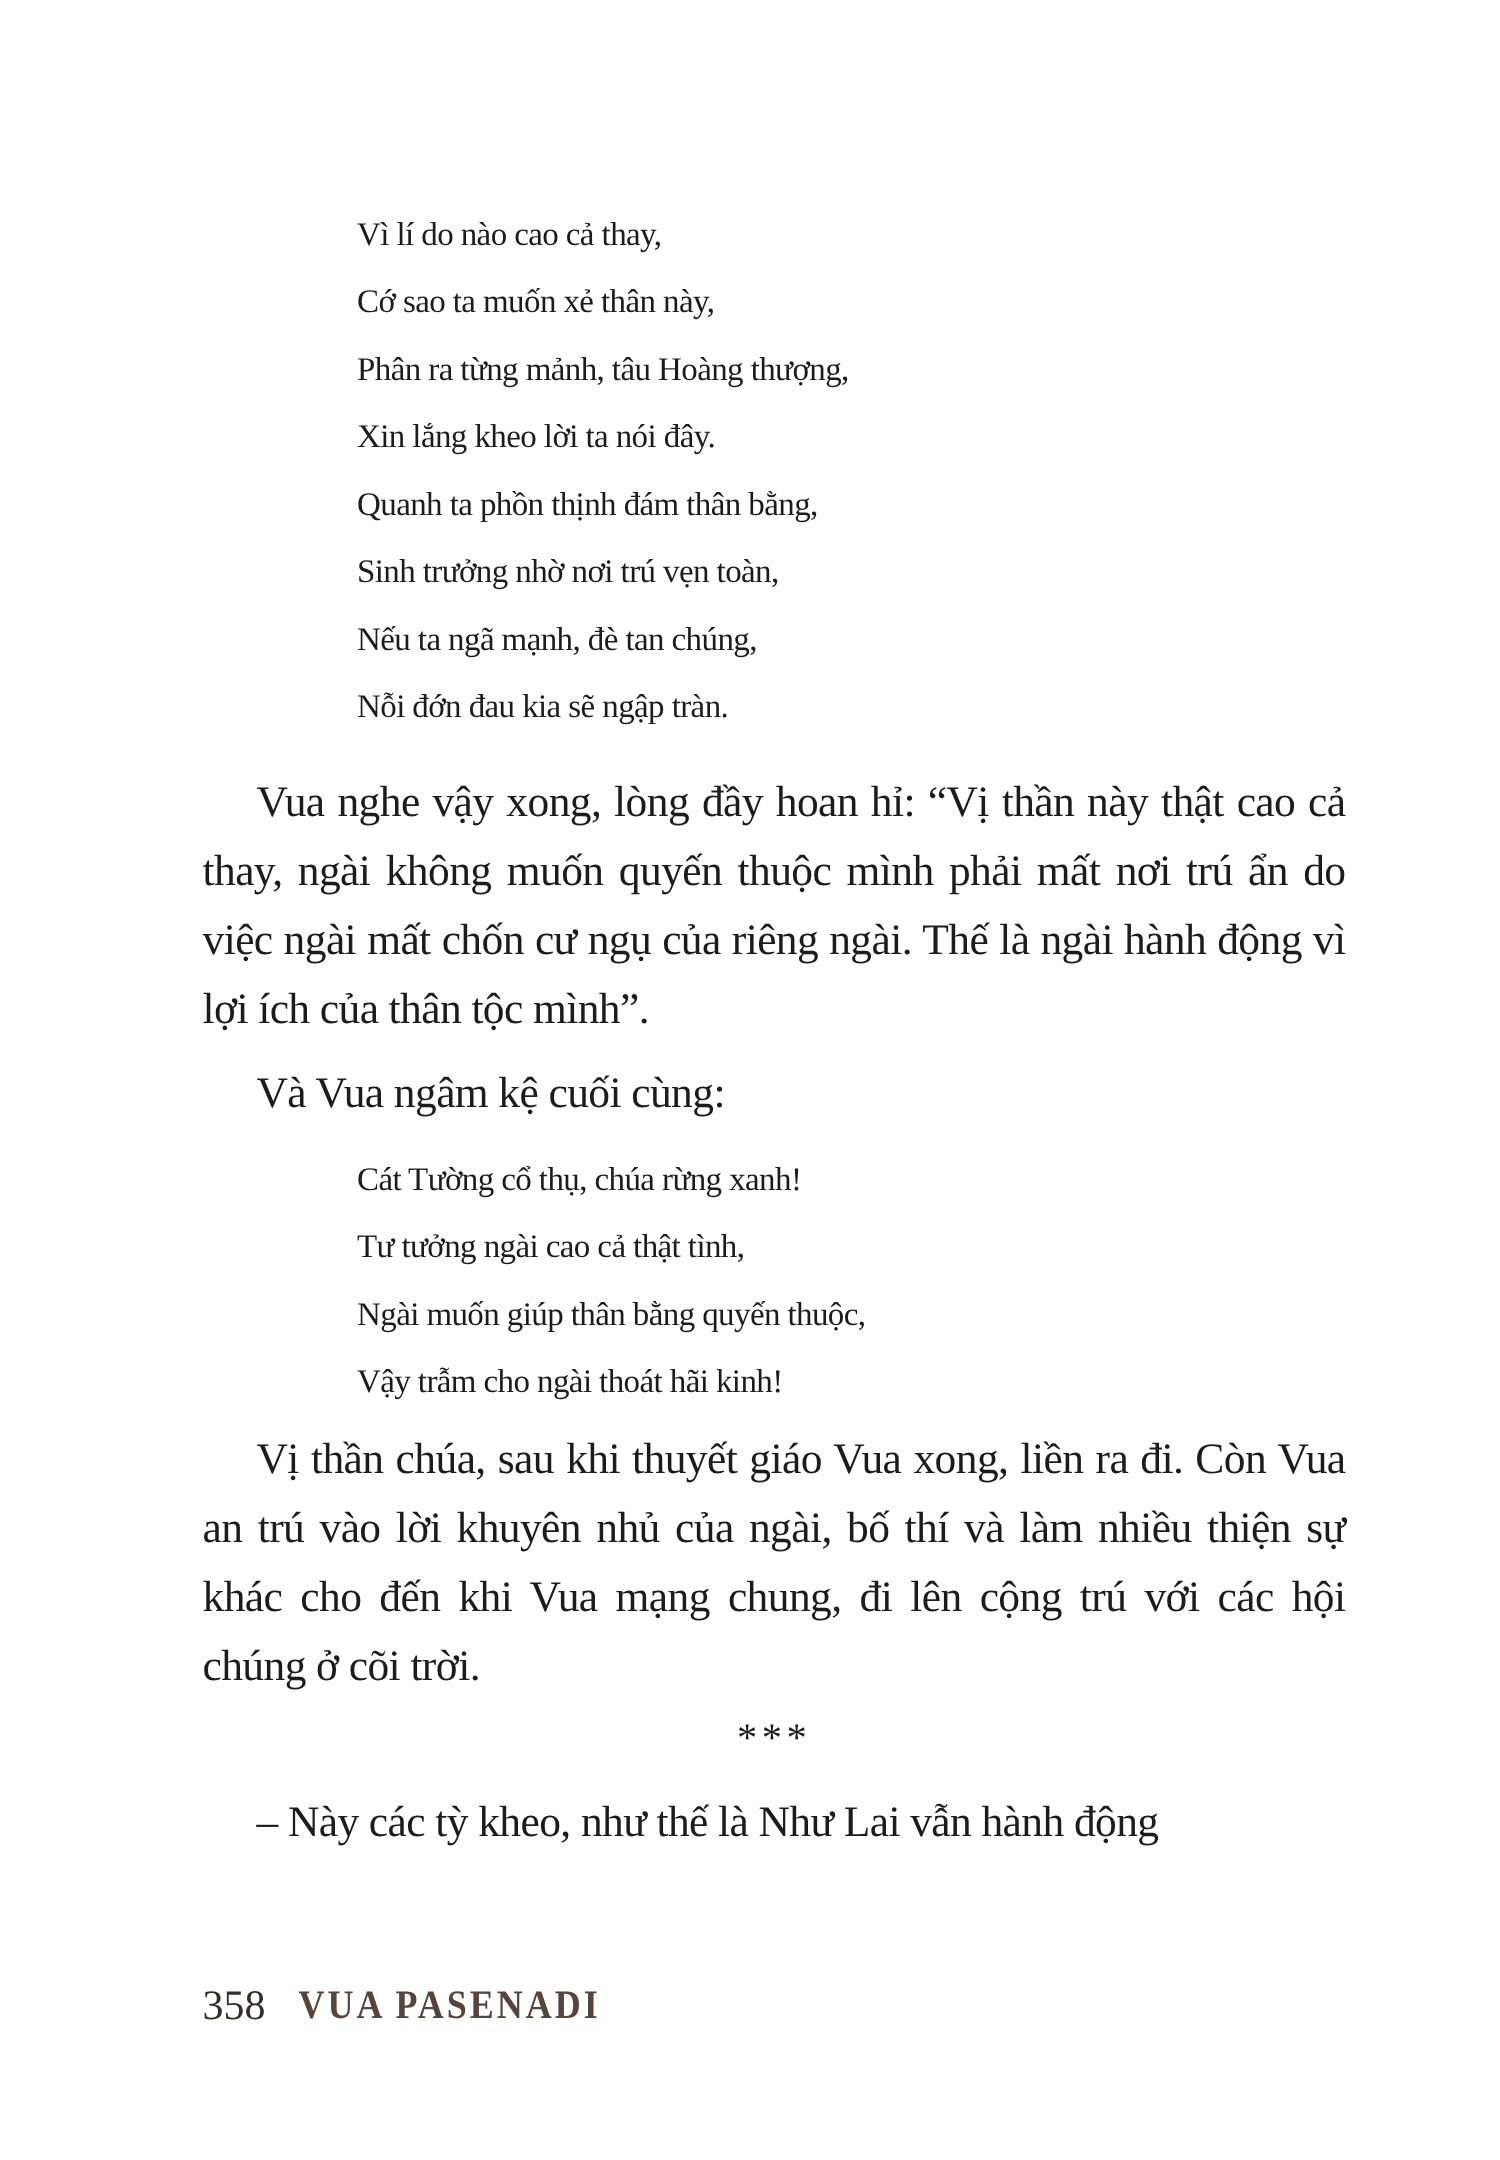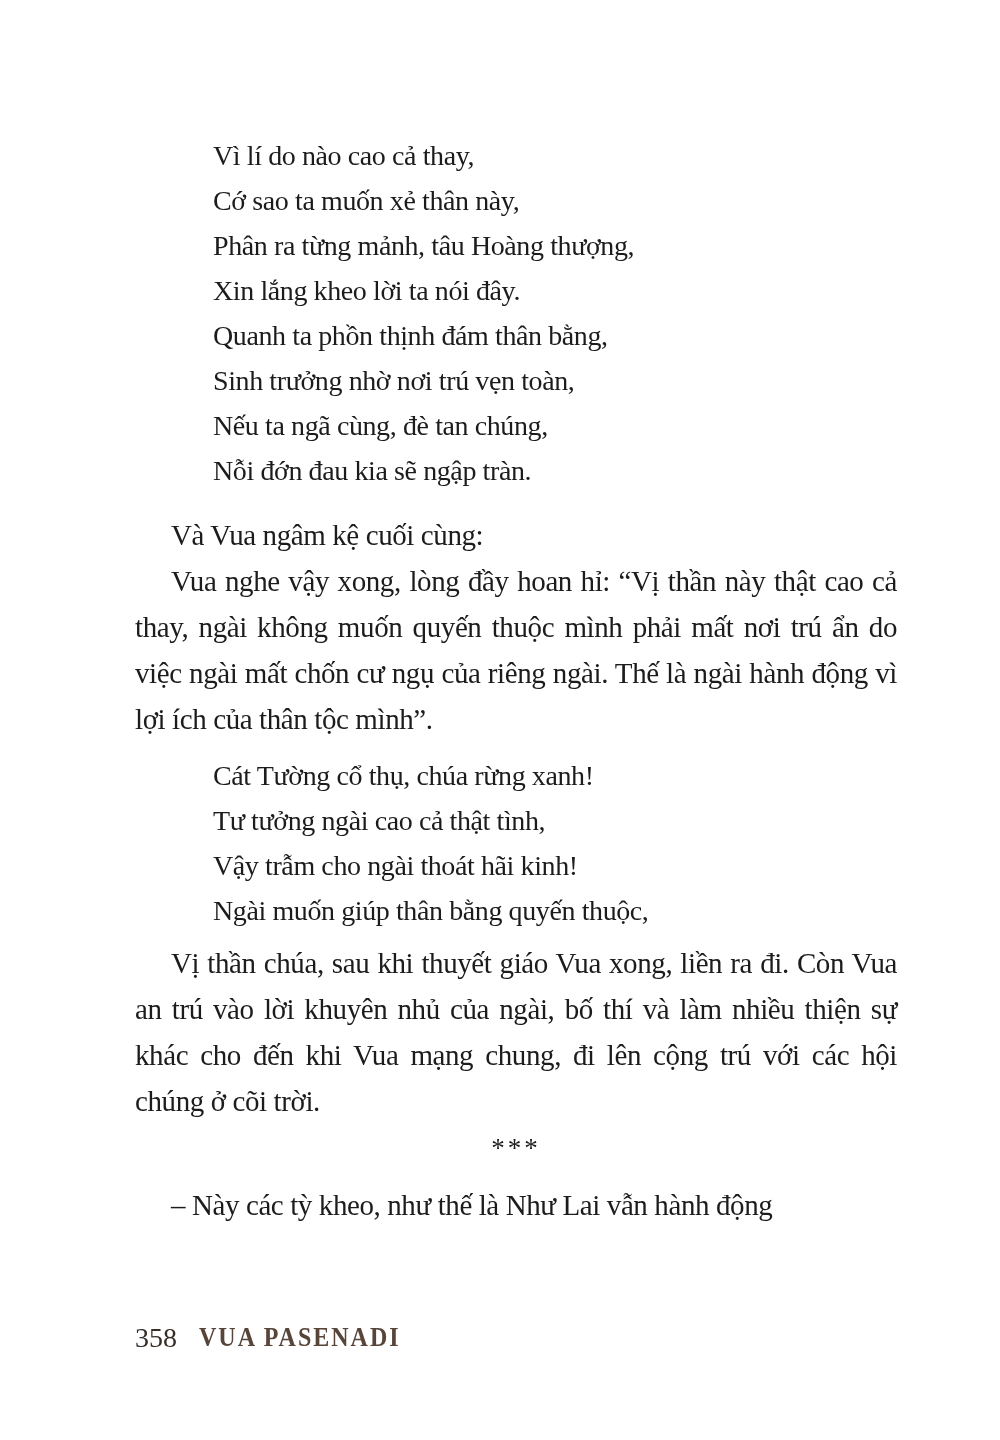--- a/index.html
+++ b/index.html
@@ -13,22 +13,22 @@
     color: #1c1c1c;
     overflow: hidden;
   }
   .content {
     position: absolute;
     top: 133px;
     left: 135px;
     width: 762px;
   }
   .verse {
-    margin-left: 78px;
-    font-size: 28px;
+    margin-left: 103px;
+    font-size: 22px;
     line-height: 45px;
     letter-spacing: -0.4px;
     white-space: nowrap;
   }
   .verse-1 { margin-bottom: 19px; }
   .verse-2 { margin-top: 11px; margin-bottom: 7px; }
   .para {
     margin: 0;
     font-size: 29px;
     line-height: 46px;
@@ -78,33 +78,33 @@
 <div class="page">
   <main class="content">
 
     <div class="verse verse-1">
       <div>Vì lí do nào cao cả thay,</div>
       <div>Cớ sao ta muốn xẻ thân này,</div>
       <div>Phân ra từng mảnh, tâu Hoàng thượng,</div>
       <div>Xin lắng kheo lời ta nói đây.</div>
       <div>Quanh ta phồn thịnh đám thân bằng,</div>
       <div>Sinh trưởng nhờ nơi trú vẹn toàn,</div>
-      <div>Nếu ta ngã cùng, đè tan chúng,</div>
+      <div>Nếu ta ngã mạnh, đè tan chúng,</div>
       <div>Nỗi đớn đau kia sẽ ngập tràn.</div>
     </div>
 
+    <p class="para">Vua nghe vậy xong, lòng đầy hoan hỉ: “Vị thần này thật cao cả thay, ngài không muốn quyến thuộc mình phải mất nơi trú ẩn do việc ngài mất chốn cư ngụ của riêng ngài. Thế là ngài hành động vì lợi ích của thân tộc mình”.</p>
+
     <p class="para lead-in">Và Vua ngâm kệ cuối cùng:</p>
-
-    <p class="para">Vua nghe vậy xong, lòng đầy hoan hỉ: “Vị thần này thật cao cả thay, ngài không muốn quyến thuộc mình phải mất nơi trú ẩn do việc ngài mất chốn cư ngụ của riêng ngài. Thế là ngài hành động vì lợi ích của thân tộc mình”.</p>
 
     <div class="verse verse-2">
       <div>Cát Tường cổ thụ, chúa rừng xanh!</div>
       <div>Tư tưởng ngài cao cả thật tình,</div>
+      <div>Ngài muốn giúp thân bằng quyến thuộc,</div>
       <div>Vậy trẫm cho ngài thoát hãi kinh!</div>
-      <div>Ngài muốn giúp thân bằng quyến thuộc,</div>
     </div>
 
     <p class="para">Vị thần chúa, sau khi thuyết giáo Vua xong, liền ra đi. Còn Vua an trú vào lời khuyên nhủ của ngài, bố thí và làm nhiều thiện sự khác cho đến khi Vua mạng chung, đi lên cộng trú với các hội chúng ở cõi trời.</p>
 
     <div class="separator">***</div>
 
 
     <p class="para para-4">– Này các tỳ kheo, như thế là Như Lai vẫn hành động</p>
 
   </main>

